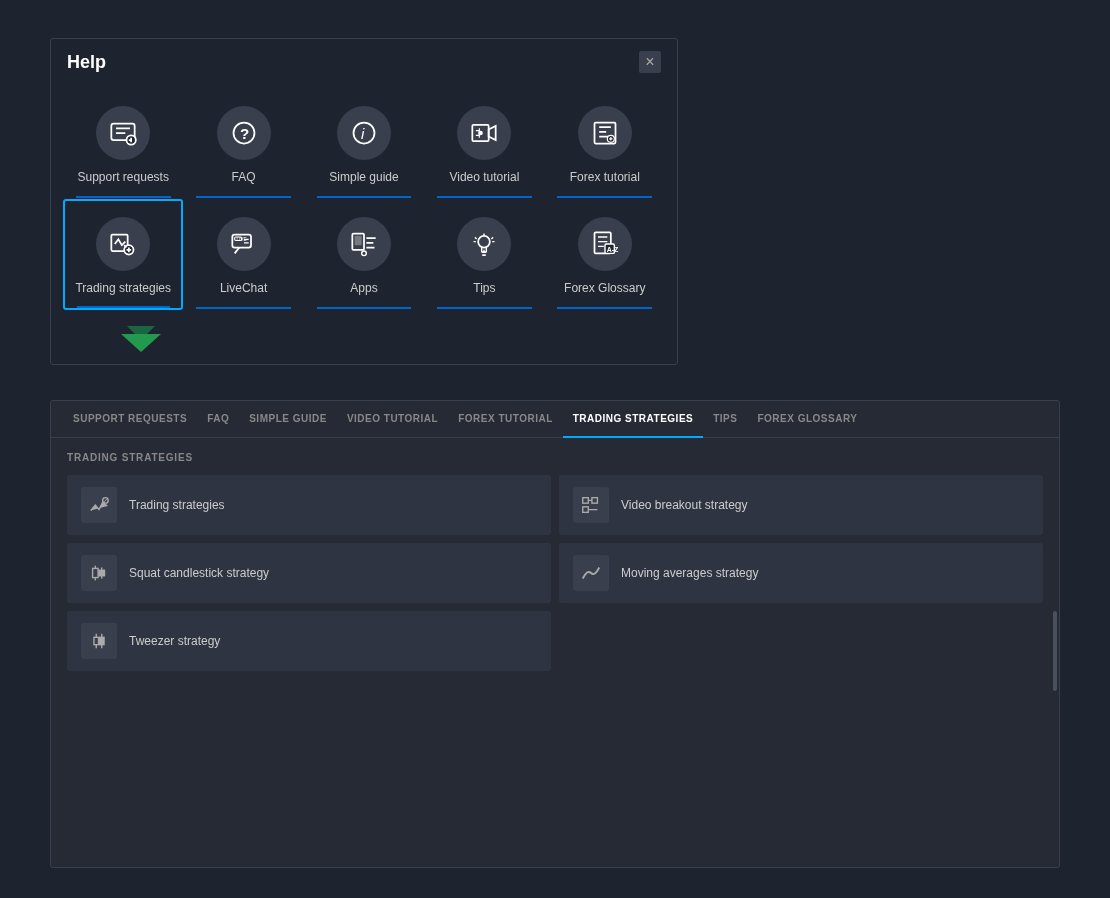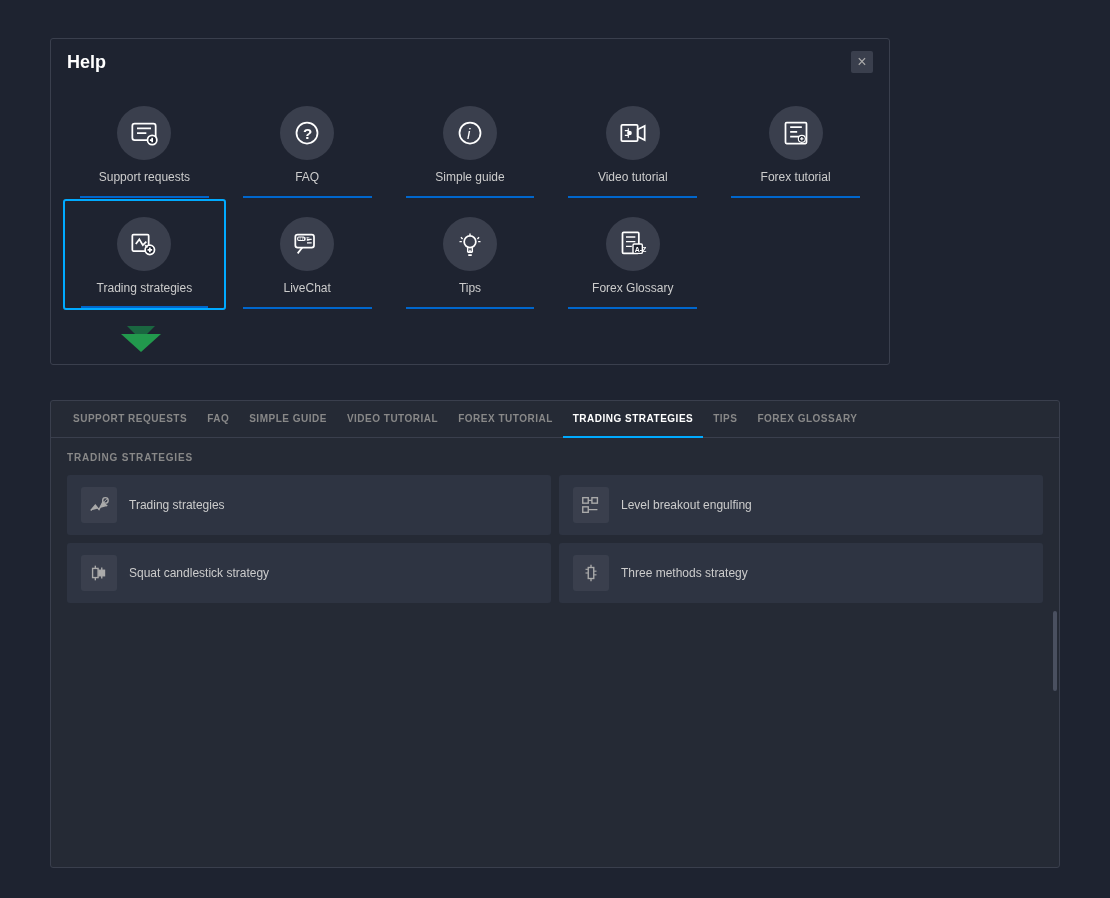--- a/index.html
+++ b/index.html
@@ -18,21 +18,21 @@
       top: 0; left: 0; right: 0; bottom: 0;
       background: #1e2330;
       z-index: 0;
     }
 
     
     .help-modal {
       position: absolute;
       top: 38px;
       left: 50px;
-      width: 840px;
+      width: 628px;
       background: #1e2330;
       border: 1px solid #3a3f4d;
       z-index: 20;
       border-radius: 3px;
     }
 
     .help-modal-header {
       padding: 12px 16px 8px;
       display: flex;
       align-items: center;
@@ -309,20 +309,31 @@
           <rect x="2" y="4" width="16" height="11" rx="2" stroke="white" stroke-width="1.5" fill="none"></rect>
           <path d="M4 20l4-5" stroke="white" stroke-width="1.5"></path>
           <rect x="4" y="6" width="6" height="3" rx="1" stroke="white" stroke-width="1" fill="none"></rect>
           <text x="5.5" y="9" font-size="4" fill="white">LIVE</text>
           <path d="M12 8h4M12 11h4" stroke="white" stroke-width="1"></path>
         </svg>
       </div>
       <span class="help-item-label">LiveChat</span>
     </div>
 
+    <div class="help-item">
+      <div class="help-item-icon">
+        <svg viewBox="0 0 24 24" width="28" height="28" fill="none">
+          <rect x="2" y="3" width="10" height="14" rx="1" stroke="white" stroke-width="1.5" fill="none"></rect>
+          <rect x="4" y="5" width="6" height="8" rx="0.5" fill="white" opacity="0.3"></rect>
+          <path d="M14 7h8M14 11h6M14 15h7" stroke="white" stroke-width="1.5"></path>
+          <circle cx="12" cy="20" r="2" fill="none" stroke="white" stroke-width="1.2"></circle>
+        </svg>
+      </div>
+      <span class="help-item-label">Apps</span>
+    </div>
 
     <div class="help-item">
       <div class="help-item-icon">
         <svg viewBox="0 0 24 24" width="28" height="28" fill="none">
           <circle cx="12" cy="10" r="5" stroke="white" stroke-width="1.5" fill="none"></circle>
           <path d="M12 5V3M12 17v2M18.36 7.64l1.41-1.41M5.64 7.64L4.23 6.23M21 10h-2M5 10H3" stroke="white" stroke-width="1.2"></path>
           <path d="M10 19h4M10.5 21.5h3" stroke="white" stroke-width="1.5"></path>
           <path d="M10 15v4M14 15v4" stroke="white" stroke-width="1.2"></path>
         </svg>
       </div>
@@ -380,54 +391,61 @@
 
     <div class="strategy-item">
       <div class="strategy-icon">
         <svg viewBox="0 0 24 24" fill="none">
             <rect x="3" y="14" width="6" height="6" stroke="#aaa" stroke-width="1.5" fill="none"></rect>
             <rect x="3" y="4" width="6" height="6" stroke="#aaa" stroke-width="1.5" fill="none"></rect>
             <rect x="13" y="4" width="6" height="6" stroke="#aaa" stroke-width="1.5" fill="none"></rect>
             <path d="M9 7h4M9 17h10" stroke="#aaa" stroke-width="1.5"></path>
           </svg>
       </div>
-      <span class="strategy-label">Level breakout engulfing</span>
+      <span class="strategy-label">Video breakout strategy</span>
     </div>
 
 
 
     <div class="strategy-item">
       <div class="strategy-icon">
         <svg viewBox="0 0 24 24" fill="none">
             <line x1="8" y1="4" x2="8" y2="7" stroke="#aaa" stroke-width="1.5"></line>
             <rect x="5" y="7" width="6" height="10" stroke="#aaa" stroke-width="1.5" fill="none"></rect>
             <line x1="8" y1="17" x2="8" y2="20" stroke="#aaa" stroke-width="1.5"></line>
             <line x1="15" y1="6" x2="15" y2="9" stroke="#aaa" stroke-width="1.5"></line>
             <rect x="12" y="9" width="6" height="6" fill="#aaa" stroke="#aaa" stroke-width="1.5"></rect>
             <line x1="15" y1="15" x2="15" y2="18" stroke="#aaa" stroke-width="1.5"></line>
           </svg>
       </div>
       <span class="strategy-label">Squat candlestick strategy</span>
     </div>
 
-
-
-
     <div class="strategy-item">
       <div class="strategy-icon">
         <svg viewBox="0 0 24 24" fill="none">
-            <line x1="12" y1="3" x2="12" y2="6" stroke="#aaa" stroke-width="1.5"></line>
-            <rect x="9" y="6" width="6" height="12" fill="none" stroke="#aaa" stroke-width="1.5"></rect>
-            <line x1="12" y1="18" x2="12" y2="21" stroke="#aaa" stroke-width="1.5"></line>
-            <line x1="6" y1="8" x2="9" y2="8" stroke="#aaa" stroke-width="1.2"></line>
-            <line x1="6" y1="12" x2="9" y2="12" stroke="#aaa" stroke-width="1.2"></line>
-            <line x1="15" y1="10" x2="18" y2="10" stroke="#aaa" stroke-width="1.2"></line>
-            <line x1="15" y1="14" x2="18" y2="14" stroke="#aaa" stroke-width="1.2"></line>
+            <path d="M3 18 Q8 8 12 12 Q16 16 21 6" stroke="#aaa" stroke-width="2" fill="none"></path>
           </svg>
       </div>
-      <span class="strategy-label">Three methods strategy</span>
-    </div>
+      <span class="strategy-label">Moving averages strategy</span>
+    </div>
+
+    <div class="strategy-item">
+      <div class="strategy-icon">
+        <svg viewBox="0 0 24 24" fill="none">
+            <line x1="9" y1="4" x2="9" y2="8" stroke="#aaa" stroke-width="1.5"></line>
+            <rect x="6.5" y="8" width="5" height="8" stroke="#aaa" stroke-width="1.5" fill="none"></rect>
+            <line x1="9" y1="16" x2="9" y2="20" stroke="#aaa" stroke-width="1.5"></line>
+            <line x1="15" y1="4" x2="15" y2="8" stroke="#aaa" stroke-width="1.5"></line>
+            <rect x="12.5" y="8" width="5" height="8" fill="#aaa" stroke="#aaa" stroke-width="1.5"></rect>
+            <line x1="15" y1="16" x2="15" y2="20" stroke="#aaa" stroke-width="1.5"></line>
+          </svg>
+      </div>
+      <span class="strategy-label">Tweezer strategy</span>
+    </div>
+
+
 
 
   </div>
 
   <div class="scroll-hint"></div>
 </div>
 
 </body></html>

